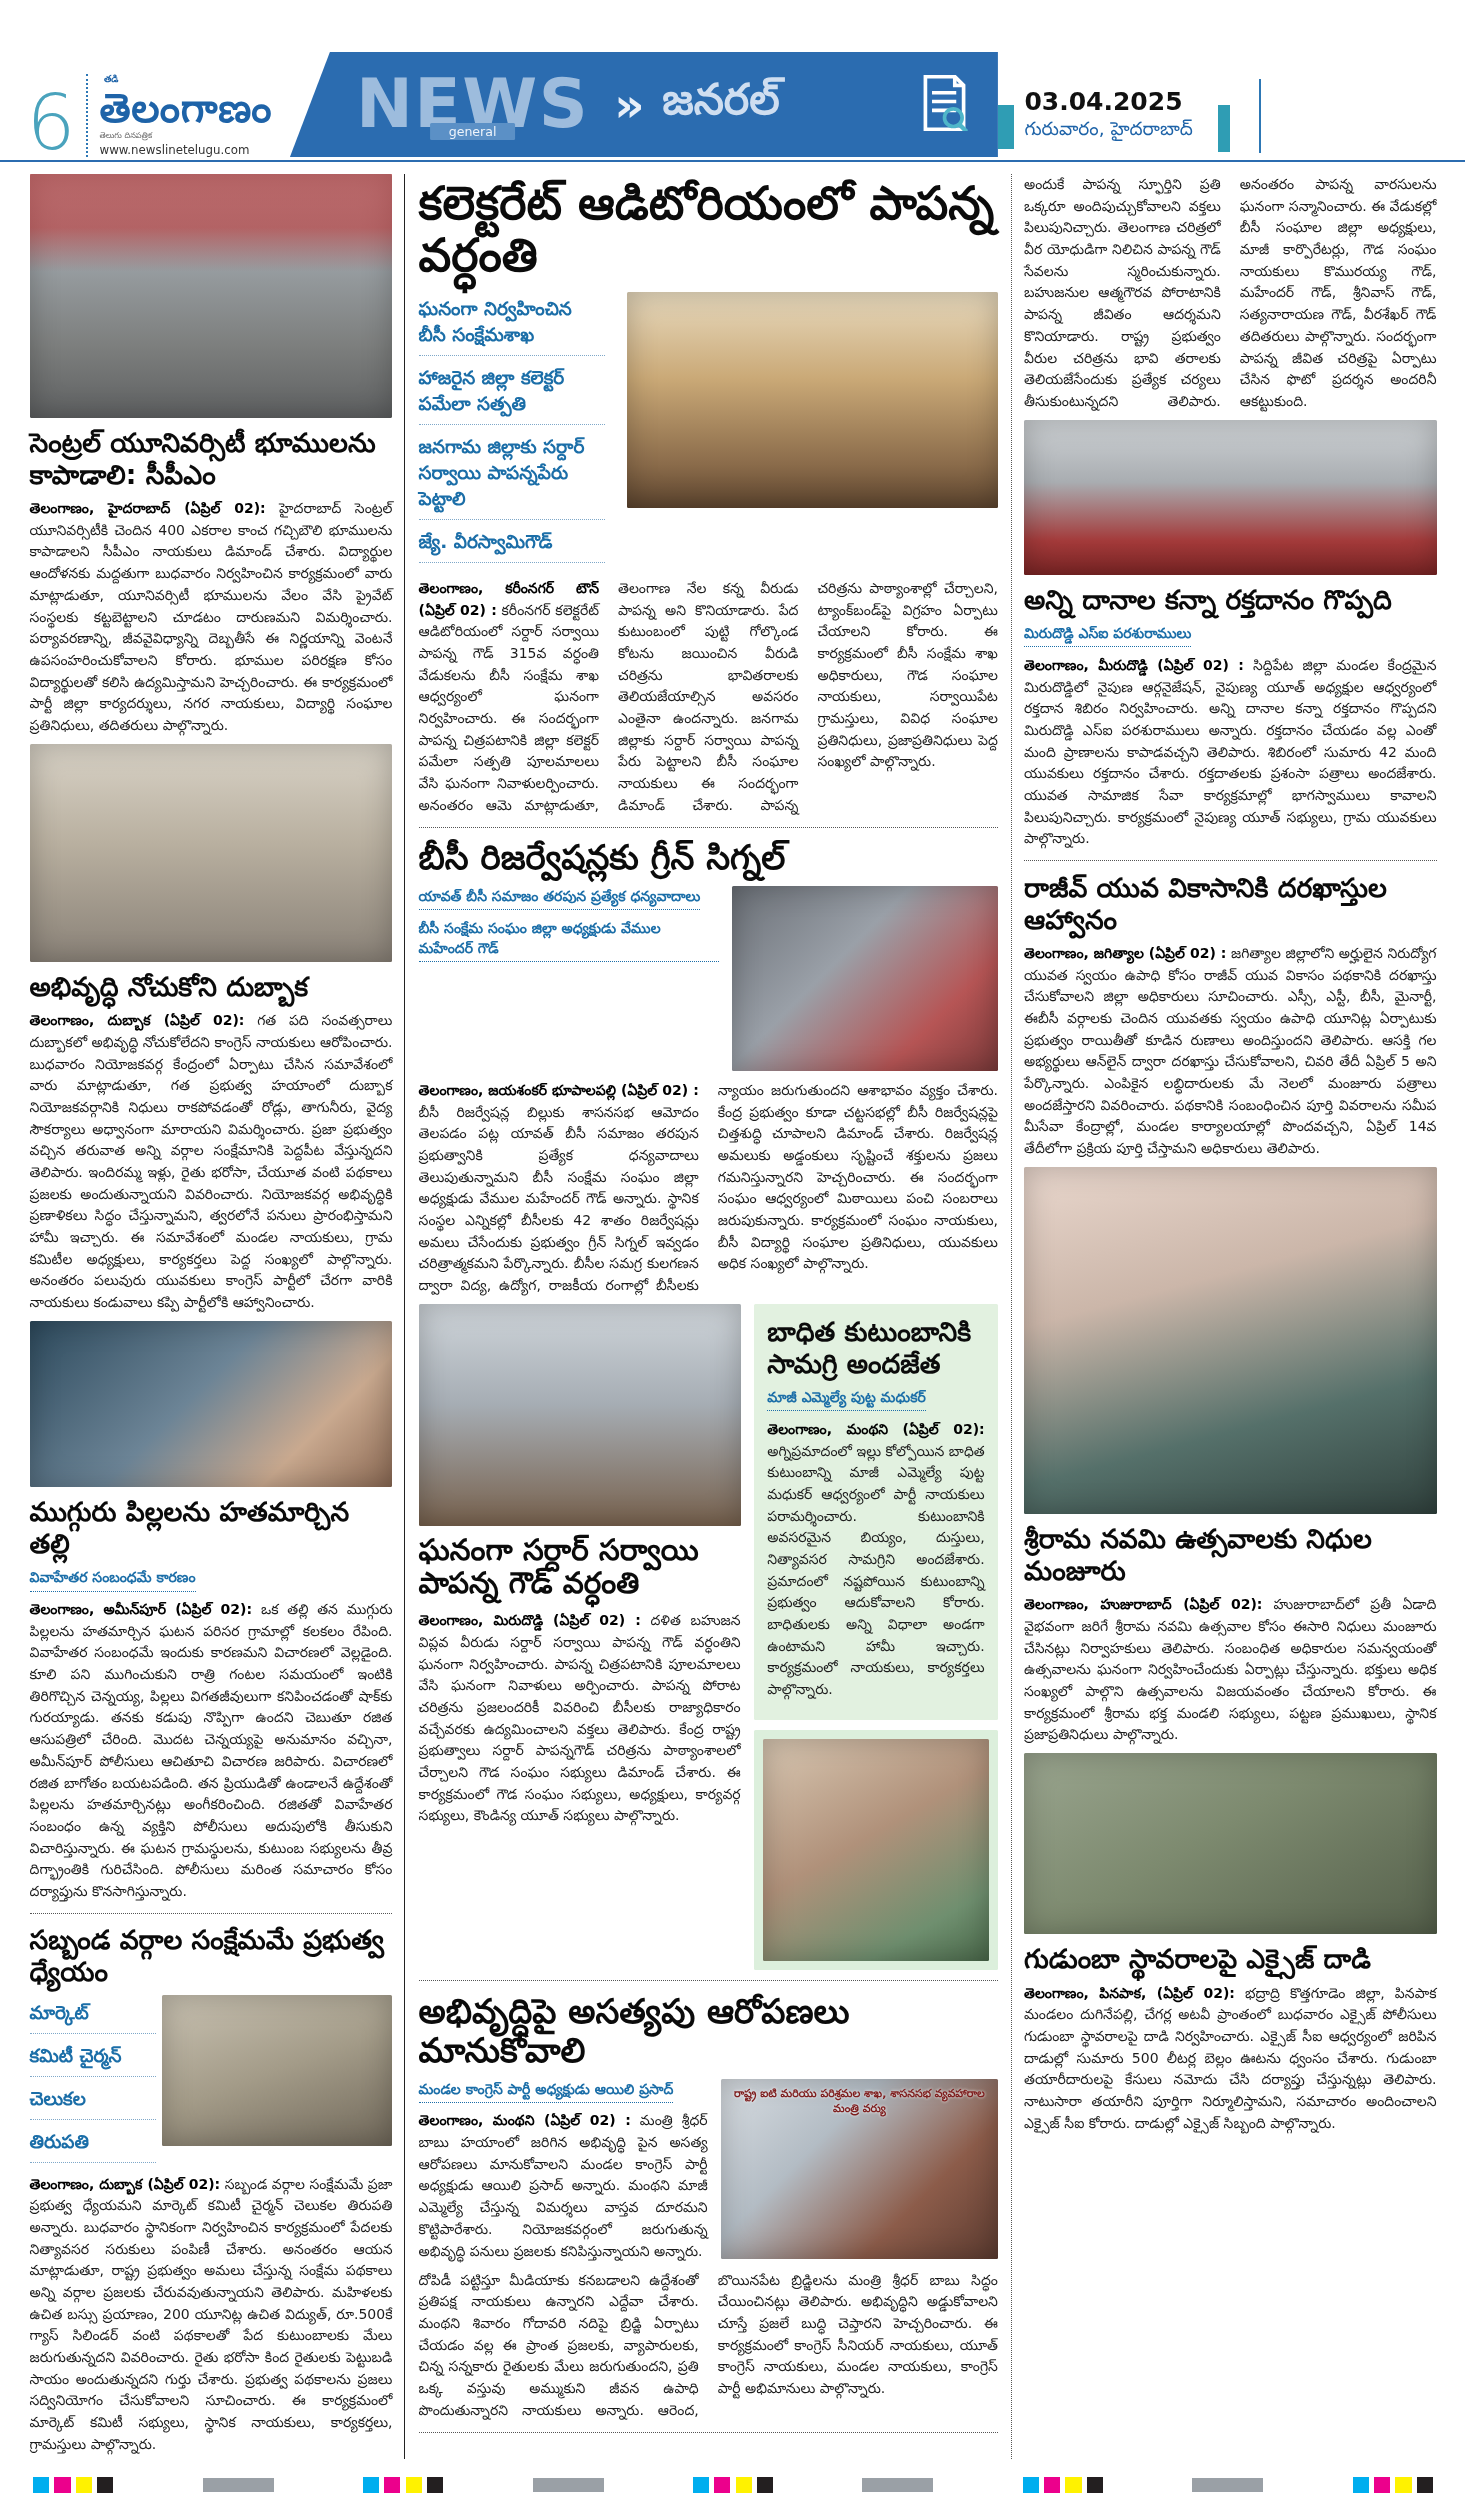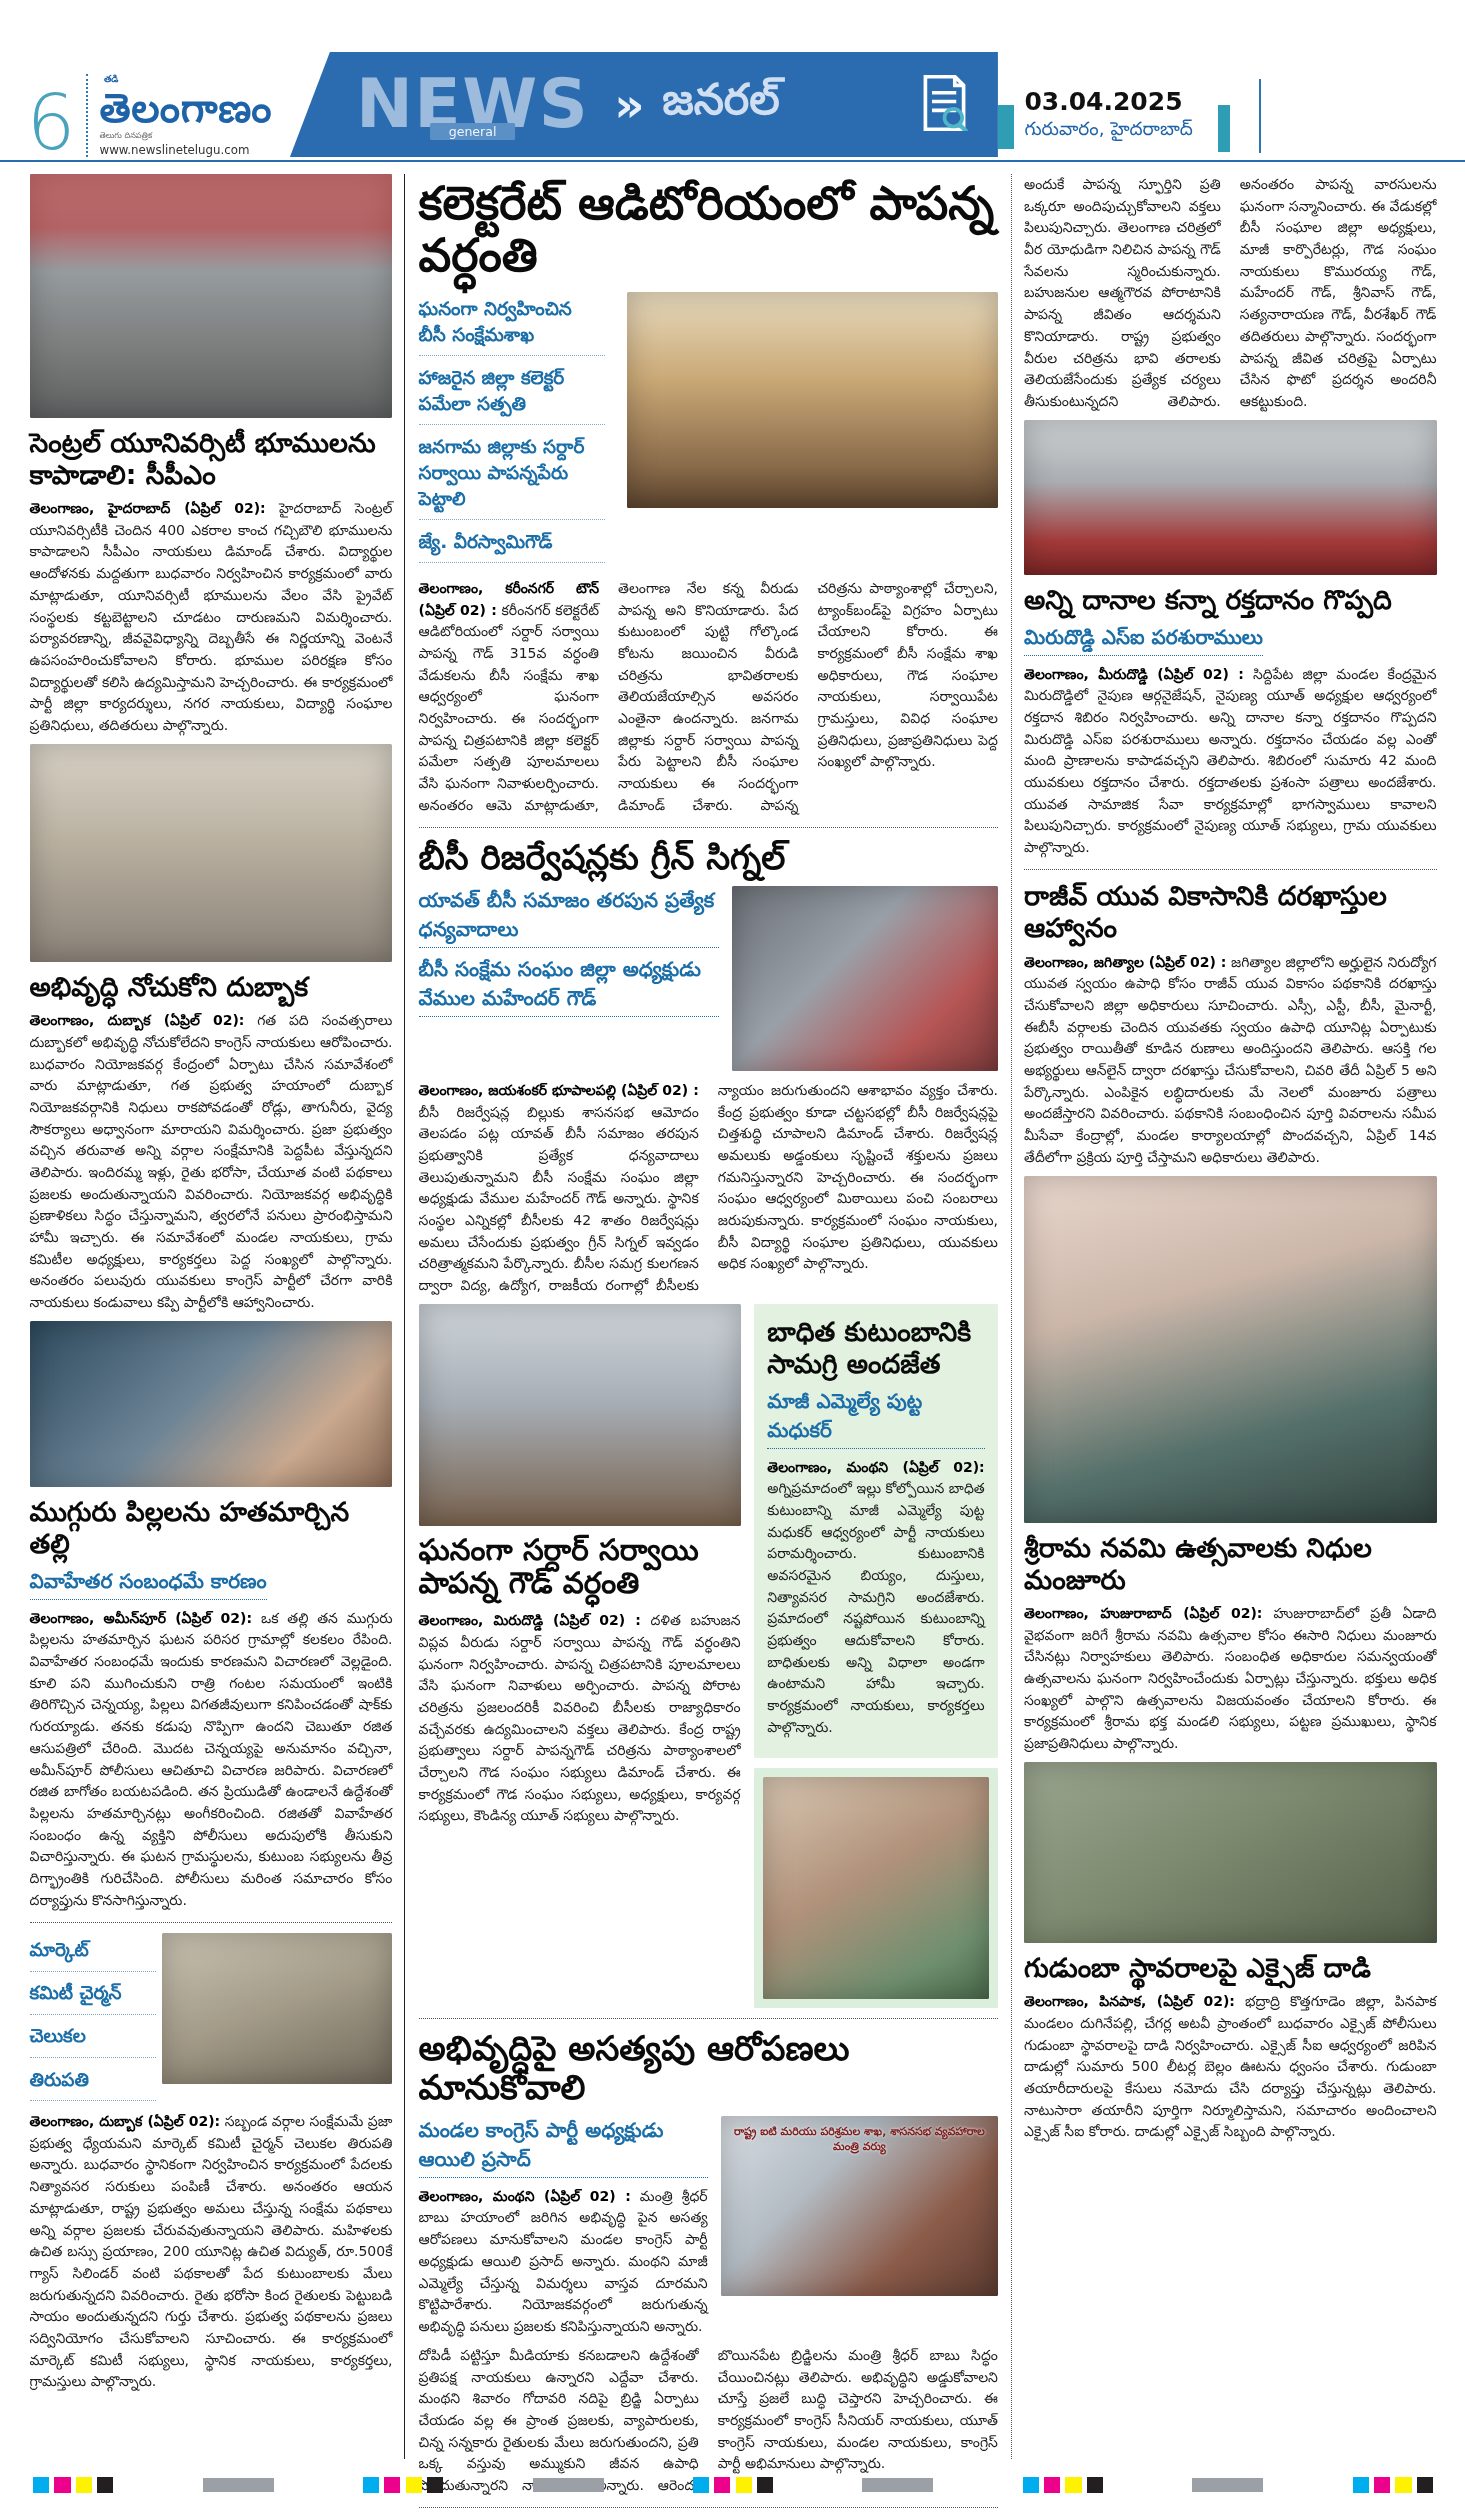--- a/index.html
+++ b/index.html
@@ -34,21 +34,21 @@
   .header-rule{position:absolute;top:160px;left:0;right:0;height:2.2px;background:#2b6cb0;}
   
   .content{position:absolute;top:174px;left:29.5px;right:29.5px;bottom:53px;display:flex;}
   .col-l{width:374px;padding-right:11.8px;border-right:1.5px solid #222;}
   .col-m{width:597px;padding:0 13.3px;}
   .col-r{width:425px;border-left:1.5px dotted #555;padding-left:11.8px;}
   
   .h-main{font-size:46px;font-weight:bold;color:#0b0b0b;line-height:1.12;margin:4.4px 0 10.3px;}
   .h-sec{font-size:34px;font-weight:bold;color:#0b0b0b;line-height:1.15;margin:7.4px 0 8.9px;}
   .h-side{font-size:26.6px;font-weight:bold;color:#0b0b0b;line-height:1.2;margin:8.9px 0 7.4px;}
-  .kick{font-size:20px;font-weight:bold;color:#1b6ea8;line-height:1.45;padding-bottom:3px;
+  .kick{font-size:14px;font-weight:bold;color:#1b6ea8;line-height:1.45;padding-bottom:3px;
         border-bottom:0.7px dotted #1b6ea8;margin-bottom:7.4px;display:inline-block;}
   .bullets{width:186px;flex:0 0 186px;padding-right:10.3px;}
   .bullet{font-size:18.5px;font-weight:bold;color:#1b6ea8;line-height:1.4;padding:4.4px 0 7.4px;
           border-bottom:0.7px dotted #7fa8c9;margin-bottom:4.4px;}
   .body{font-size:14px;line-height:1.55;color:#1d1d1d;text-align:justify;margin:0 0 7.4px;}
   .body b.dl{color:#000;}
   .cols-2{column-count:2;column-gap:19px;}
   .cols-3{column-count:3;column-gap:19px;}
   .sep{border-top:1.5px dotted #555;margin:10.3px 0;}
   
@@ -135,20 +135,21 @@
       <div class="ph ph-garland" style="height:218px;margin-top:4.4px"></div>
       <div class="h-side">అభివృద్ధి నోచుకోని దుబ్బాక</div>
       <p class="body"><b class="dl">తెలంగాణం, దుబ్బాక (ఏప్రిల్ 02):</b> <span>గత పది సంవత్సరాలు దుబ్బాకలో అభివృద్ధి నోచుకోలేదని కాంగ్రెస్ నాయకులు ఆరోపించారు. బుధవారం నియోజకవర్గ కేంద్రంలో ఏర్పాటు చేసిన సమావేశంలో వారు మాట్లాడుతూ, గత ప్రభుత్వ హయాంలో దుబ్బాక నియోజకవర్గానికి నిధులు రాకపోవడంతో రోడ్లు, తాగునీరు, వైద్య సౌకర్యాలు అధ్వానంగా మారాయని విమర్శించారు. ప్రజా ప్రభుత్వం వచ్చిన తరువాత అన్ని వర్గాల సంక్షేమానికి పెద్దపీట వేస్తున్నదని తెలిపారు. ఇందిరమ్మ ఇళ్లు, రైతు భరోసా, చేయూత వంటి పథకాలు ప్రజలకు అందుతున్నాయని వివరించారు. నియోజకవర్గ అభివృద్ధికి ప్రణాళికలు సిద్ధం చేస్తున్నామని, త్వరలోనే పనులు ప్రారంభిస్తామని హామీ ఇచ్చారు. ఈ సమావేశంలో మండల నాయకులు, గ్రామ కమిటీల అధ్యక్షులు, కార్యకర్తలు పెద్ద సంఖ్యలో పాల్గొన్నారు. అనంతరం పలువురు యువకులు కాంగ్రెస్ పార్టీలో చేరగా వారికి నాయకులు కండువాలు కప్పి పార్టీలోకి ఆహ్వానించారు.</span></p>
 
       <div class="ph ph-hospital" style="height:166px;margin-top:4.4px"></div>
       <div class="h-side">ముగ్గురు పిల్లలను హతమార్చిన తల్లి</div>
       <div><span class="kick">వివాహేతర సంబంధమే కారణం</span></div>
       <p class="body"><b class="dl">తెలంగాణం, అమీన్‌పూర్ (ఏప్రిల్ 02):</b> <span>ఒక తల్లి తన ముగ్గురు పిల్లలను హతమార్చిన ఘటన పరిసర గ్రామాల్లో కలకలం రేపింది. వివాహేతర సంబంధమే ఇందుకు కారణమని విచారణలో వెల్లడైంది. కూలి పని ముగించుకుని రాత్రి గంటల సమయంలో ఇంటికి తిరిగొచ్చిన చెన్నయ్య, పిల్లలు విగతజీవులుగా కనిపించడంతో షాక్‌కు గురయ్యాడు. తనకు కడుపు నొప్పిగా ఉందని చెబుతూ రజిత ఆసుపత్రిలో చేరింది. మొదట చెన్నయ్యపై అనుమానం వచ్చినా, అమీన్‌పూర్ పోలీసులు ఆచితూచి విచారణ జరిపారు. విచారణలో రజిత బాగోతం బయటపడింది. తన ప్రియుడితో ఉండాలనే ఉద్దేశంతో పిల్లలను హతమార్చినట్లు అంగీకరించింది. రజితతో వివాహేతర సంబంధం ఉన్న వ్యక్తిని పోలీసులు అదుపులోకి తీసుకుని విచారిస్తున్నారు. ఈ ఘటన గ్రామస్థులను, కుటుంబ సభ్యులను తీవ్ర దిగ్భ్రాంతికి గురిచేసింది. పోలీసులు మరింత సమాచారం కోసం దర్యాప్తును కొనసాగిస్తున్నారు.</span></p>
 
       <div class="sep"></div>
+      <div class="h-side">సబ్బండ వర్గాల సంక్షేమమే ప్రభుత్వ ధ్యేయం</div>
       <div style="display:flex;gap:6px;margin-bottom:5.9px">
         <div style="flex:0 0 126px">
           <div class="bullet">మార్కెట్</div>
           <div class="bullet">కమిటీ చైర్మన్</div>
           <div class="bullet">చెలుకల</div>
           <div class="bullet">తిరుపతి</div>
         </div>
         <div class="ph ph-rice" style="height:151px;flex:1"></div>
       </div>
       <p class="body"><b class="dl">తెలంగాణం, దుబ్బాక (ఏప్రిల్ 02):</b> <span>సబ్బండ వర్గాల సంక్షేమమే ప్రజా ప్రభుత్వ ధ్యేయమని మార్కెట్ కమిటీ చైర్మన్ చెలుకల తిరుపతి అన్నారు. బుధవారం స్థానికంగా నిర్వహించిన కార్యక్రమంలో పేదలకు నిత్యావసర సరుకులు పంపిణీ చేశారు. అనంతరం ఆయన మాట్లాడుతూ, రాష్ట్ర ప్రభుత్వం అమలు చేస్తున్న సంక్షేమ పథకాలు అన్ని వర్గాల ప్రజలకు చేరువవుతున్నాయని తెలిపారు. మహిళలకు ఉచిత బస్సు ప్రయాణం, 200 యూనిట్ల ఉచిత విద్యుత్, రూ.500కే గ్యాస్ సిలిండర్ వంటి పథకాలతో పేద కుటుంబాలకు మేలు జరుగుతున్నదని వివరించారు. రైతు భరోసా కింద రైతులకు పెట్టుబడి సాయం అందుతున్నదని గుర్తు చేశారు. ప్రభుత్వ పథకాలను ప్రజలు సద్వినియోగం చేసుకోవాలని సూచించారు. ఈ కార్యక్రమంలో మార్కెట్ కమిటీ సభ్యులు, స్థానిక నాయకులు, కార్యకర్తలు, గ్రామస్తులు పాల్గొన్నారు.</span></p>

